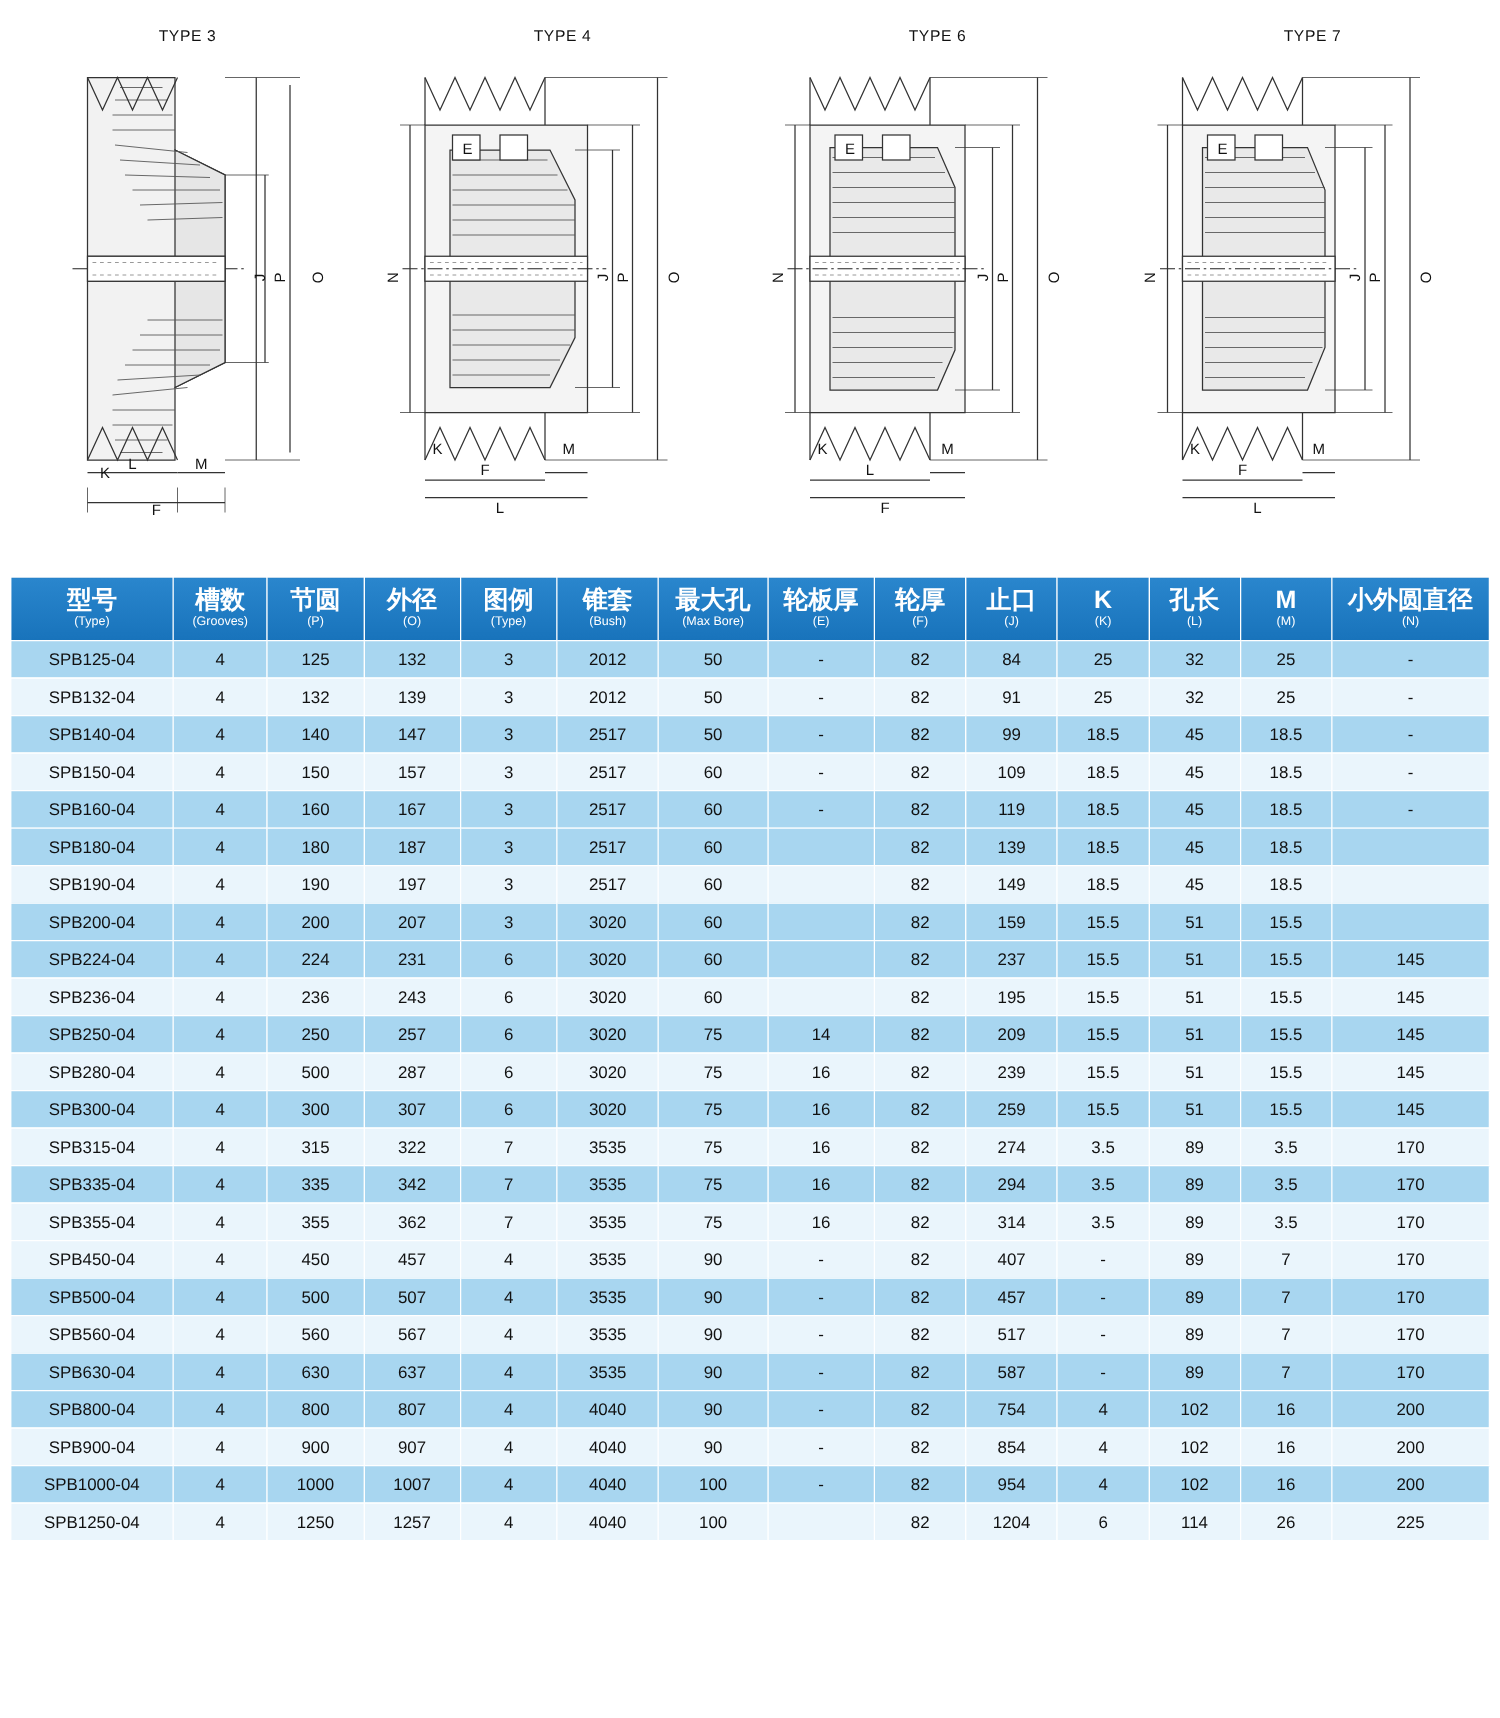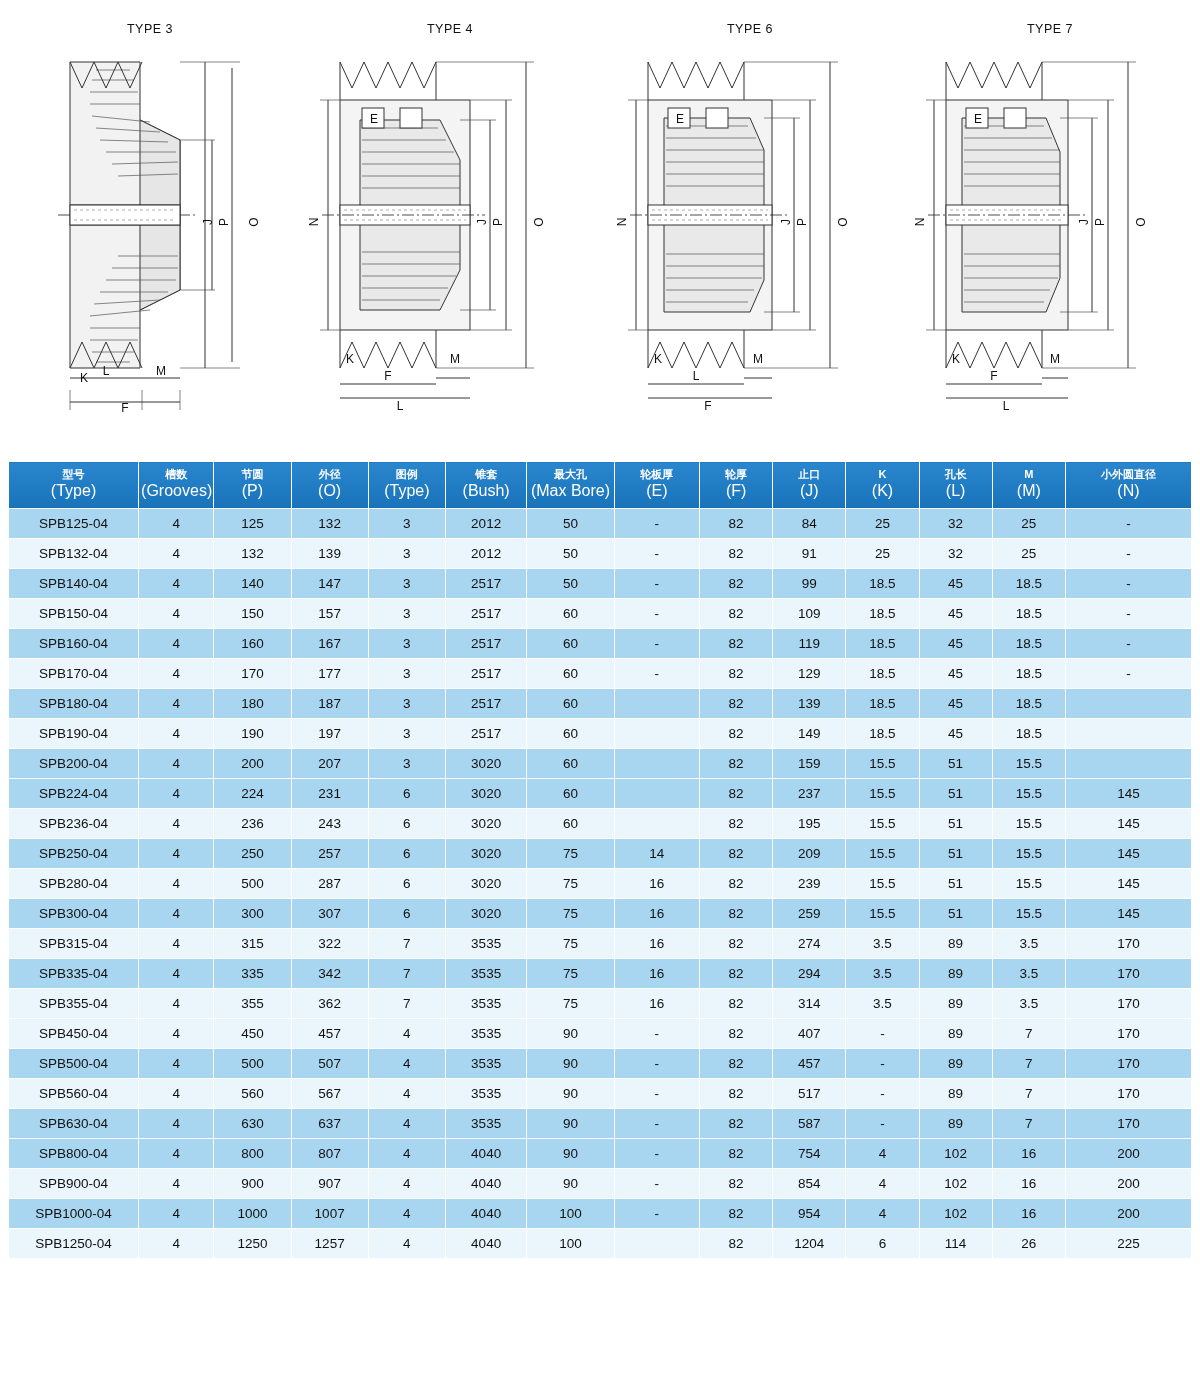--- a/index.html
+++ b/index.html
@@ -49,22 +49,22 @@
     background:#1f7bc4;
     background:linear-gradient(180deg,#2a86cd 0%,#1873bb 100%);
     color:#ffffff;
     font-weight:bold;
     border:1px solid #ffffff;
     padding:6px 2px 7px;
     line-height:1.22;
     text-align:center;
     vertical-align:middle;
   }
-  thead th .cn{display:block;font-size:11px;}
-  thead th .en{display:block;font-size:16px;font-weight:normal;}
+  thead th .cn{display:block;font-size:20px;}
+  thead th .en{display:block;font-size:10px;font-weight:normal;}
   tbody td{
     border:1px solid #ffffff;
     text-align:center;
     padding:4px 2px;
     height:21px;
     color:#111;
     font-size:13.5px;
   }
   tbody tr.odd td{background:#a8d6f0;}
   tbody tr.even td{background:#eaf5fc;}
@@ -497,36 +497,20 @@
             <td>2517</td>
             <td>60</td>
             <td>-</td>
             <td>82</td>
             <td>119</td>
             <td>18.5</td>
             <td>45</td>
             <td>18.5</td>
             <td>-</td>
           </tr>
-          <tr class="even">
-            <td class="model">SPB170-04</td>
-            <td>4</td>
-            <td>170</td>
-            <td>177</td>
-            <td>3</td>
-            <td>2517</td>
-            <td>60</td>
-            <td>-</td>
-            <td>82</td>
-            <td>129</td>
-            <td>18.5</td>
-            <td>45</td>
-            <td>18.5</td>
-            <td>-</td>
-          </tr>
           <tr class="odd">
             <td class="model">SPB180-04</td>
             <td>4</td>
             <td>180</td>
             <td>187</td>
             <td>3</td>
             <td>2517</td>
             <td>60</td>
             <td></td>
             <td>82</td>

